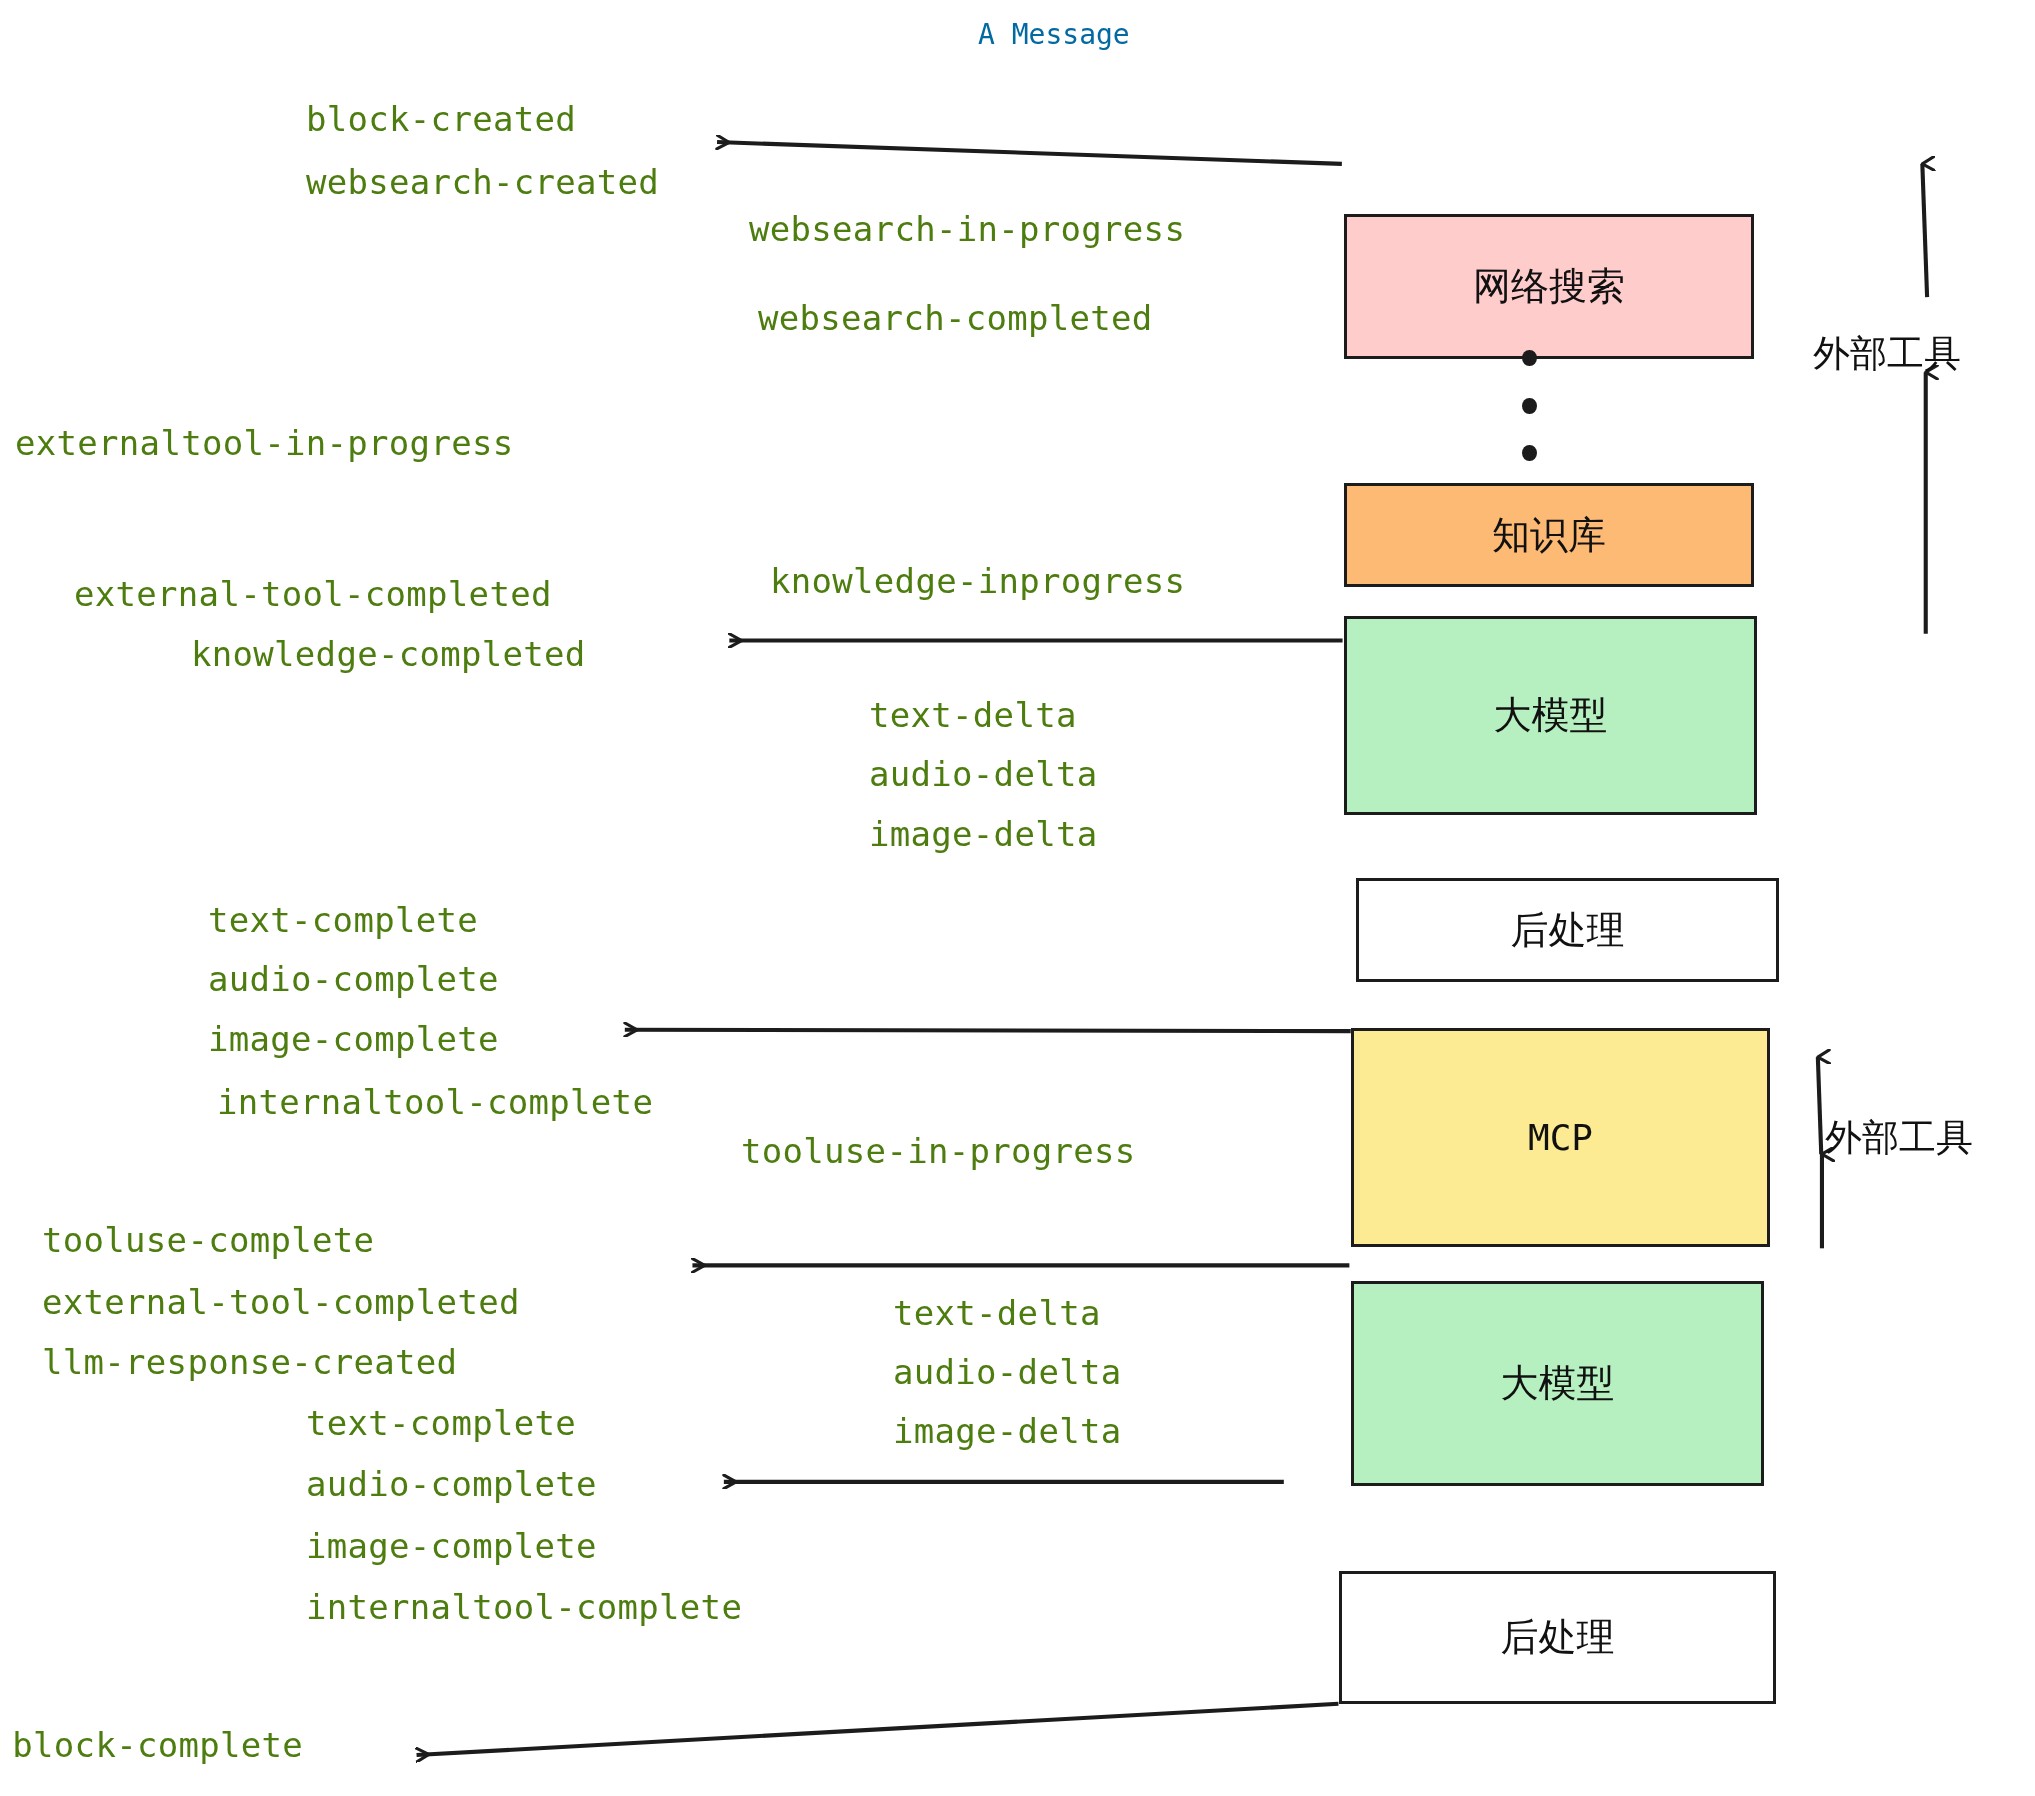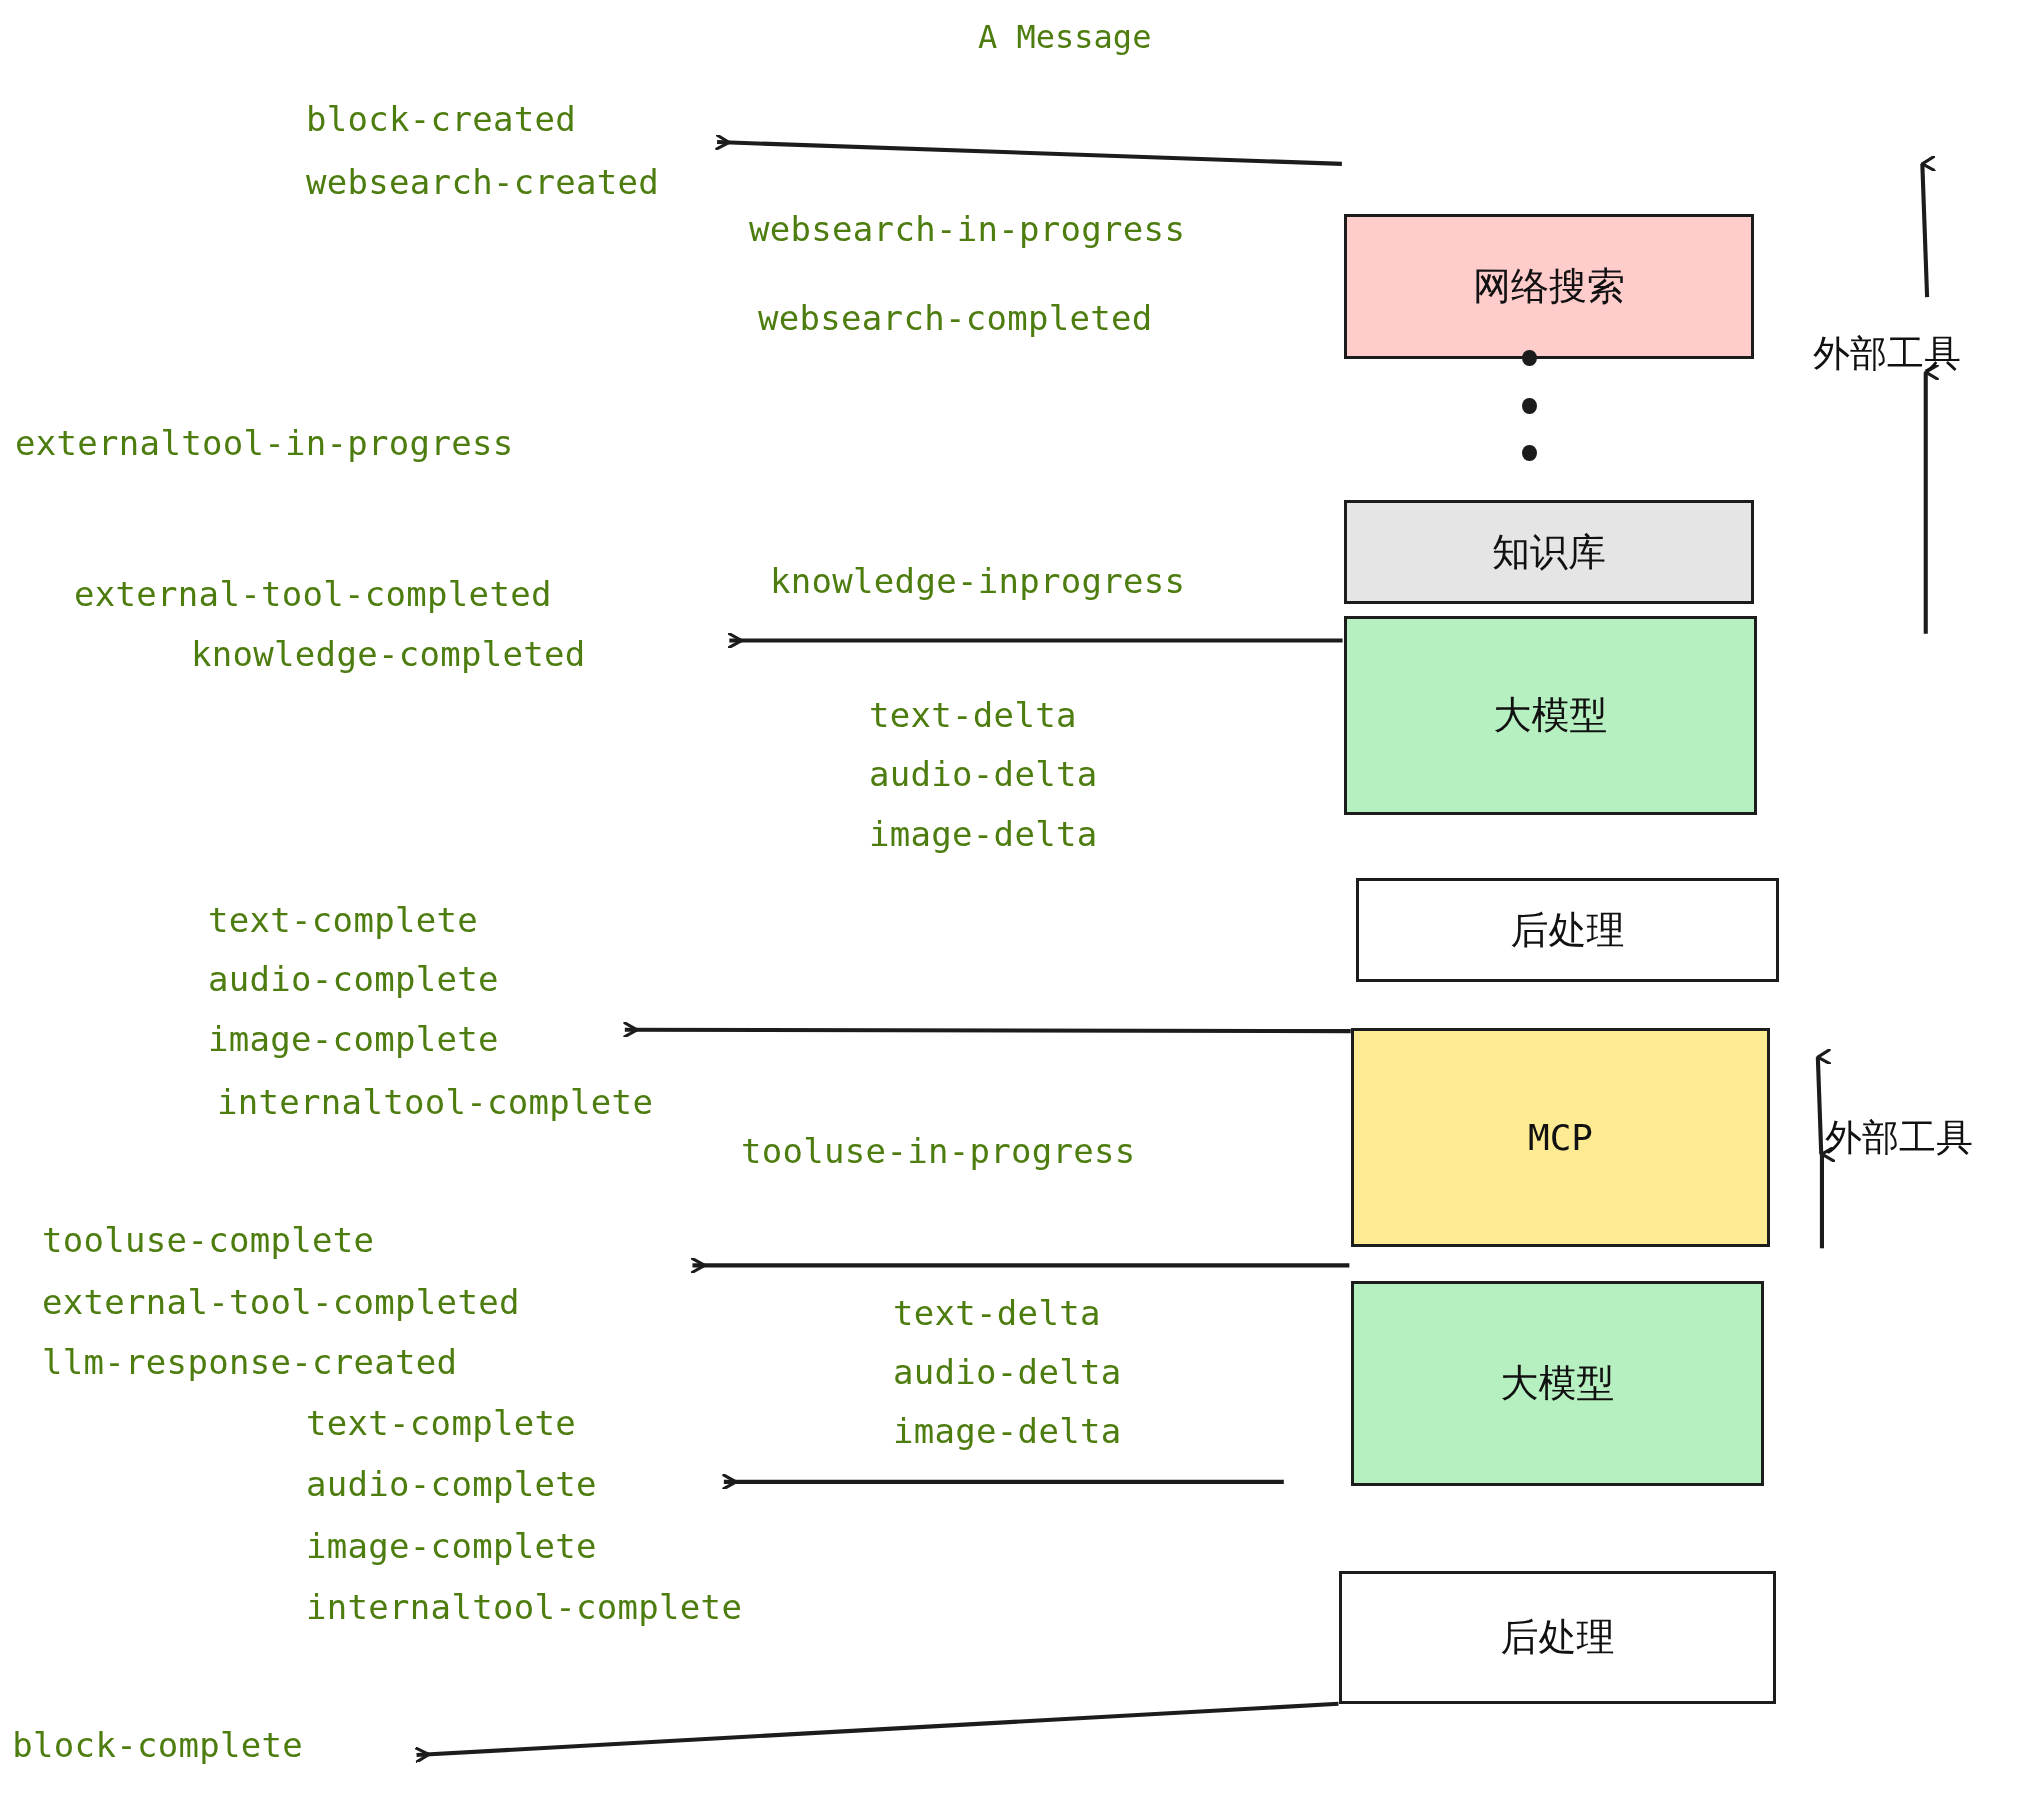--- a/index.html
+++ b/index.html
@@ -26,23 +26,23 @@
     position: absolute;
     color: #4d7c0f;
     font-family: "DejaVu Sans Mono", monospace;
     font-size: 34px;
     letter-spacing: 0.3px;
     white-space: nowrap;
     line-height: 1;
   }
   .title {
     position: absolute;
-    color: #4d7c0f;
+    color: #0369a1;
     font-family: "DejaVu Sans Mono", monospace;
-    font-size: 32px;
+    font-size: 28px;
     white-space: nowrap;
     line-height: 1;
   }
   .node {
     position: absolute;
     box-sizing: border-box;
     border: 3.4px solid #1c1c1c;
     display: flex;
     align-items: center;
     justify-content: center;
@@ -119,21 +119,21 @@
     <g>
       <path d="M2667,1690 L2662,1548" stroke="#1c1c1c" stroke-width="6" fill="none" marker-end="url(#ah-up)"></path>
       <path d="M2668,1690 L2668,1828" stroke="#1c1c1c" stroke-width="6" fill="none" marker-end="url(#ah-up)" transform="rotate(180 2668 1759)"></path>
     </g>
   </svg>
 
   <div class="node" style="left:1344px; top:171px; width:410px; height:145px; background:#ffcccc;margin-top:43px;">
     <span>网络搜索</span>
   </div>
 
-  <div class="node" style="left:1344px; top:500px; width:410px; height:104px; background:#e5e5e5;">
+  <div class="node" style="left:1344px; top:483px; width:410px; height:104px; background:#fdba74;">
     <span>知识库</span>
   </div>
 
   <div class="node" style="left:1344px; top:616px; width:413px; height:199px; background:#b6f0c0;">
     <span>大模型</span>
   </div>
 
   <div class="node" style="left:1356px; top:878px; width:423px; height:104px; background:#ffffff;">
     <span>后处理</span>
   </div>

